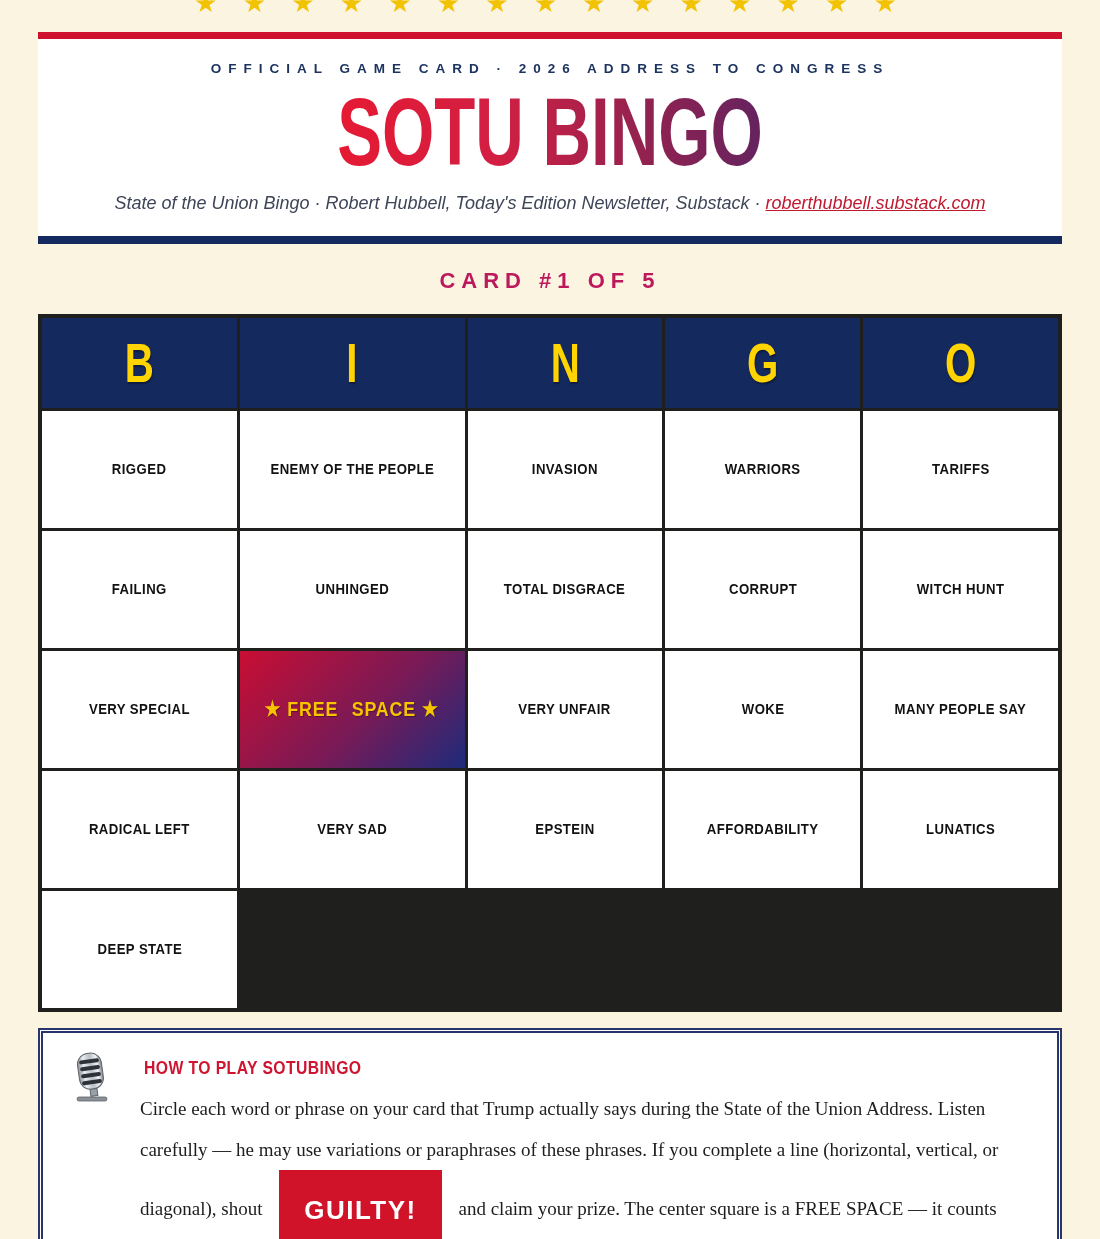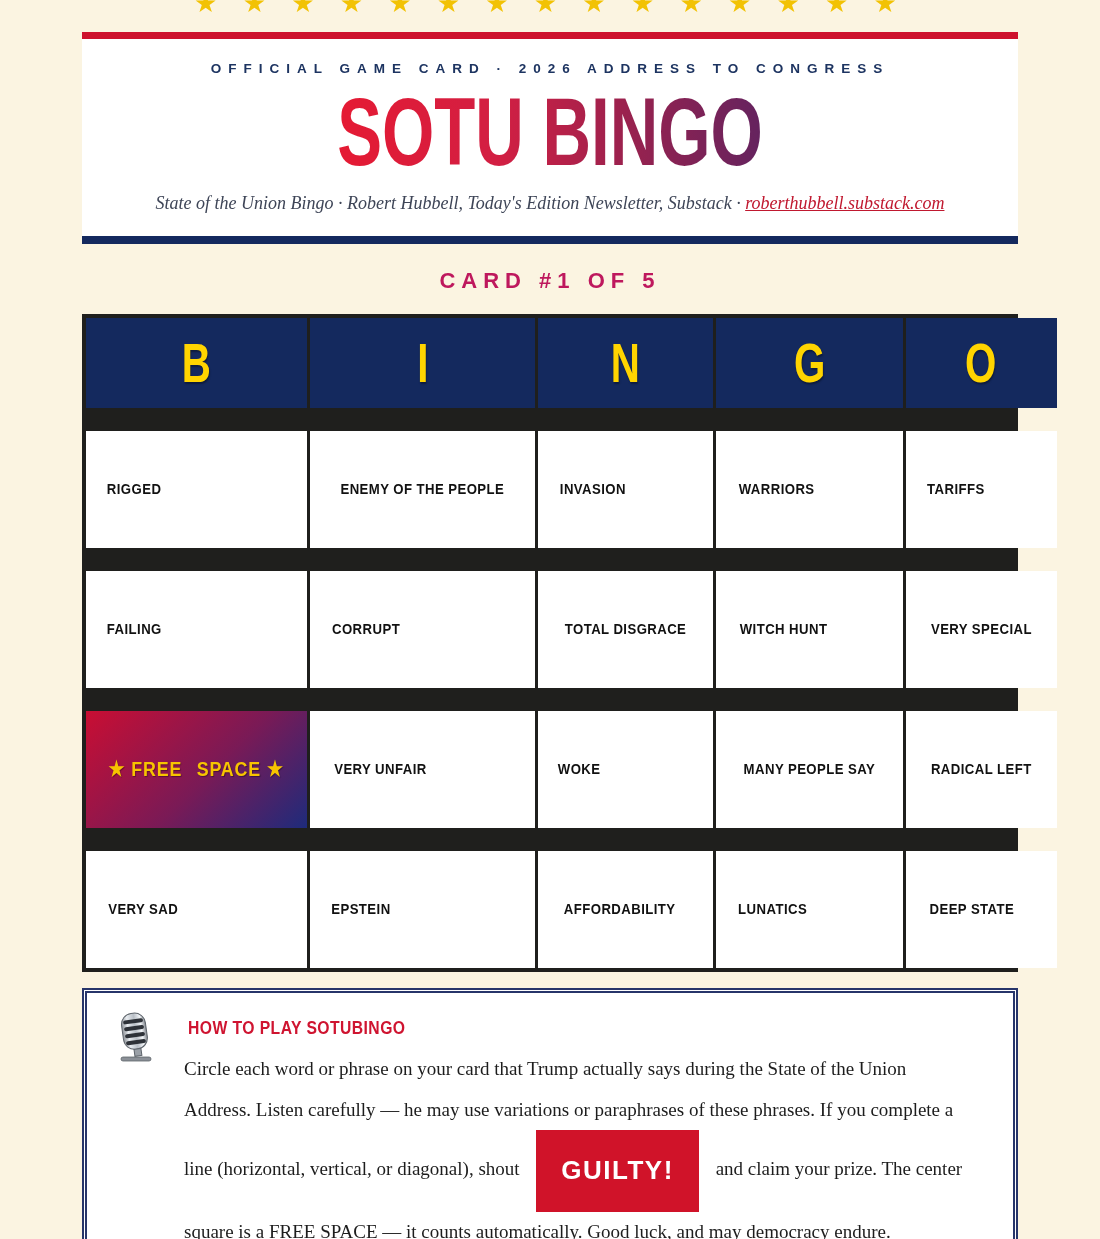--- a/index.html
+++ b/index.html
@@ -4,21 +4,21 @@
 <style>
   * { box-sizing: border-box; }
   html,body { margin:0; padding:0; }
   body {
     width: 1100px;
     height: 1239px;
     background: #FBF4E1;
     font-family: "Liberation Sans", sans-serif;
     overflow: hidden;
   }
-  .container { width: 936px; margin: 0 auto; }
+  .container { width: 1024px; margin: 0 auto; }
 
   
   .stars {
     height: 16px;
     overflow: hidden;
     text-align: center;
   }
   .stars .star-string {
     position: relative;
     top: -12px;
@@ -56,21 +56,21 @@
     transform-origin: center;
     font-size: 96px;
     font-weight: bold;
     letter-spacing: 0px;
     background: linear-gradient(90deg, #E51A33 0%, #D21F43 38%, #96224F 70%, #64235F 100%);
     -webkit-background-clip: text;
     background-clip: text;
     color: transparent;
   }
   .subtitle {
-    font-family: Liberation Serif, serif;
+    font-family: Liberation Sans, sans-serif;
     font-style: italic;
     font-size: 18px;
     color: #3E4557;
     margin-top: 6px;
   }
   .subtitle a {
     color: #C0182F;
     text-decoration: underline;
   }
 
@@ -105,24 +105,24 @@
     font-size: 56px;
     font-weight: bold;
     color: #FFD400;
     text-shadow: 1px 2px 2px rgba(0,0,0,0.35);
   }
   .cell {
     background: #FFFFFF;
     height: 117px;
     display: flex;
     align-items: center;
+    justify-content: center;
     text-align: center;
     padding: 16px;
     cursor: pointer;
-    margin-top: 20px;
   }
   .cell .word {
     display: inline-block;
     transform: scaleX(0.85);
     font-size: 15.5px;
     font-weight: bold;
     color: #111111;
     letter-spacing: 0.5px;
     line-height: 1.3;
     white-space: nowrap;
@@ -242,24 +242,27 @@
       <span class="word">WARRIORS</span>
     </div>
   <div class="cell">
       <span class="word">TARIFFS</span>
     </div>
 
   <div class="cell">
       <span class="word">FAILING</span>
     </div>
   <div class="cell">
+      <span class="word">UNHINGED</span>
+    </div>
+  <div class="cell">
+      <span class="word">TOTAL DISGRACE</span>
+    </div>
+  <div class="cell">
       <span class="word">CORRUPT</span>
-    </div>
-  <div class="cell">
-      <span class="word">TOTAL DISGRACE</span>
     </div>
 
   <div class="cell">
       <span class="word">WITCH HUNT</span>
     </div>
   <div class="cell">
       <span class="word">VERY SPECIAL</span>
     </div>
   <div class="cell free">
     <span class="free-line">★ FREE</span>

